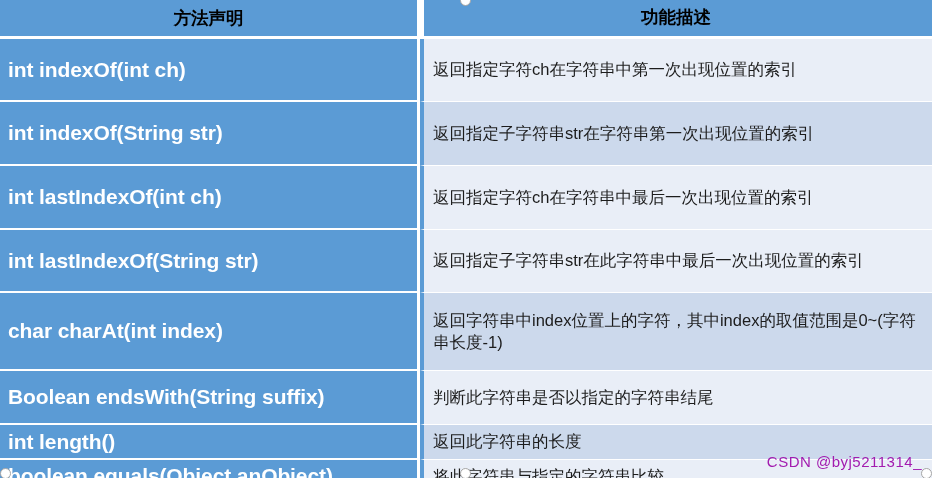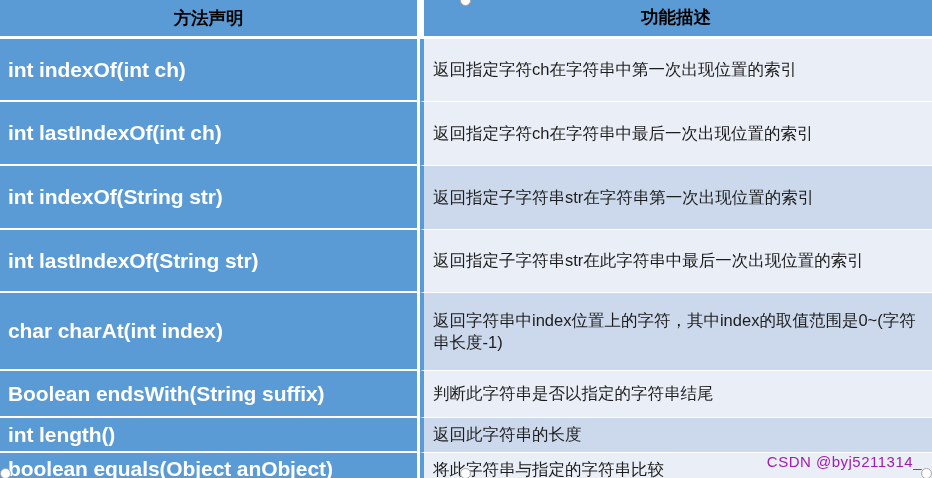--- a/index.html
+++ b/index.html
@@ -137,53 +137,53 @@
     </div>
 
     <div class="row alt-a" style="height:63px;">
       <div class="cell-left">int indexOf(int ch)</div>
       <div class="gutter"></div>
       <div class="cell-right">
         <span class="desc-text">返回指定字符ch在字符串中第一次出现位置的索引</span>
       </div>
     </div>
 
+    <div class="row alt-b" style="height:64px;">
+      <div class="cell-left">int indexOf(String str)</div>
+      <div class="gutter"></div>
+      <div class="cell-right">
+        <span class="desc-text">返回指定子字符串str在字符串第一次出现位置的索引</span>
+      </div>
+    </div>
+
     <div class="row alt-a" style="height:64px;">
       <div class="cell-left">int lastIndexOf(int ch)</div>
       <div class="gutter"></div>
       <div class="cell-right">
         <span class="desc-text">返回指定字符ch在字符串中最后一次出现位置的索引</span>
       </div>
     </div>
 
-    <div class="row alt-b" style="height:64px;">
-      <div class="cell-left">int indexOf(String str)</div>
-      <div class="gutter"></div>
-      <div class="cell-right">
-        <span class="desc-text">返回指定子字符串str在字符串第一次出现位置的索引</span>
-      </div>
-    </div>
-
     <div class="row alt-a" style="height:63px;">
       <div class="cell-left">int lastIndexOf(String str)</div>
       <div class="gutter"></div>
       <div class="cell-right">
         <span class="desc-text">返回指定子字符串str在此字符串中最后一次出现位置的索引</span>
       </div>
     </div>
 
     <div class="row alt-b" style="height:78px;">
       <div class="cell-left">char charAt(int index)</div>
       <div class="gutter"></div>
       <div class="cell-right">
         <span class="desc-text">返回字符串中index位置上的字符，其中index的取值范围是0~(字符串长度-1)</span>
       </div>
     </div>
 
-    <div class="row alt-a" style="height:47px;justify-content:center;">
+    <div class="row alt-a" style="height:54px;justify-content:center;">
       <div class="cell-left">Boolean endsWith(String suffix)</div>
       <div class="gutter"></div>
       <div class="cell-right">
         <span class="desc-text">判断此字符串是否以指定的字符串结尾</span>
       </div>
     </div>
 
     <div class="row alt-b" style="height:35px;">
       <div class="cell-left">int length()</div>
       <div class="gutter"></div>

